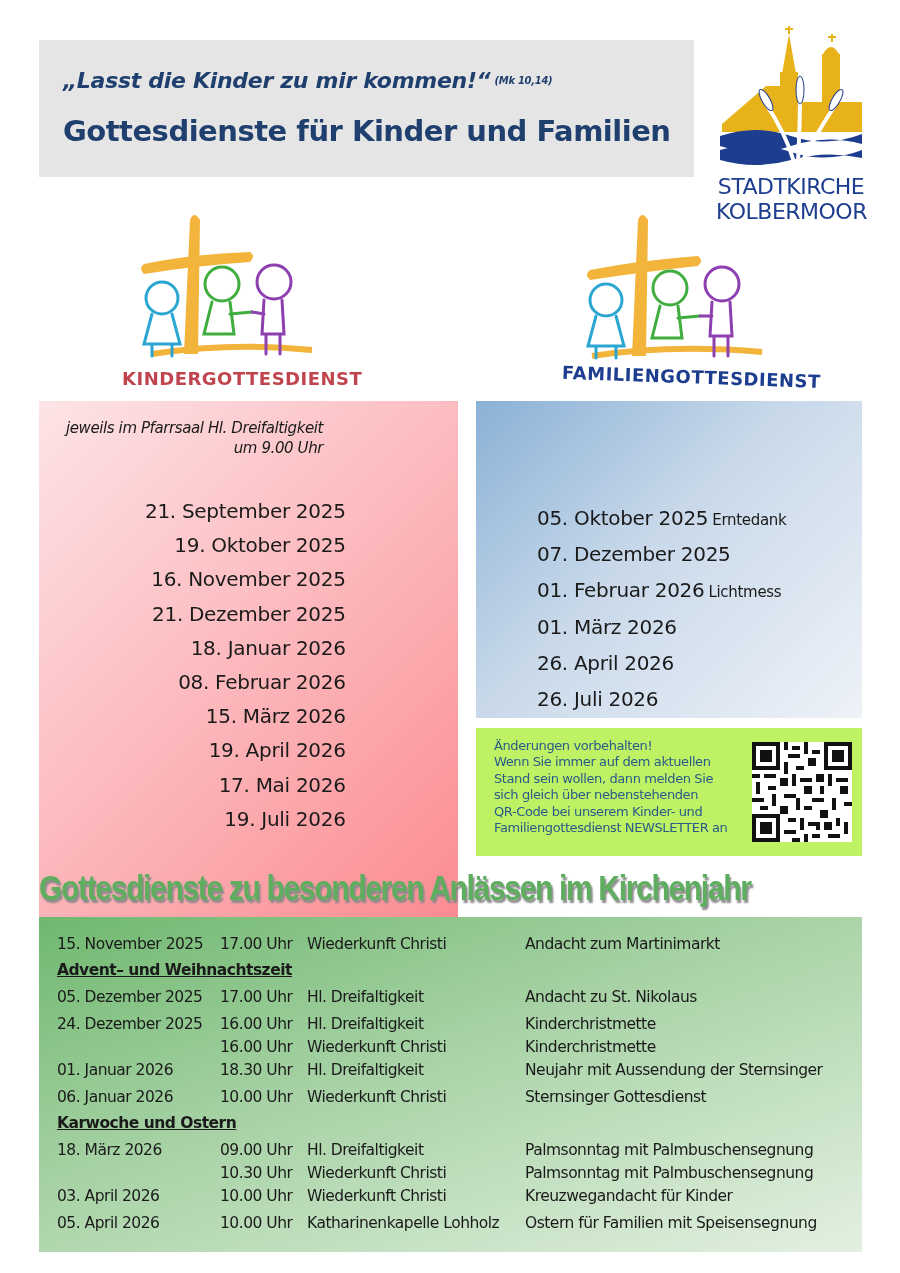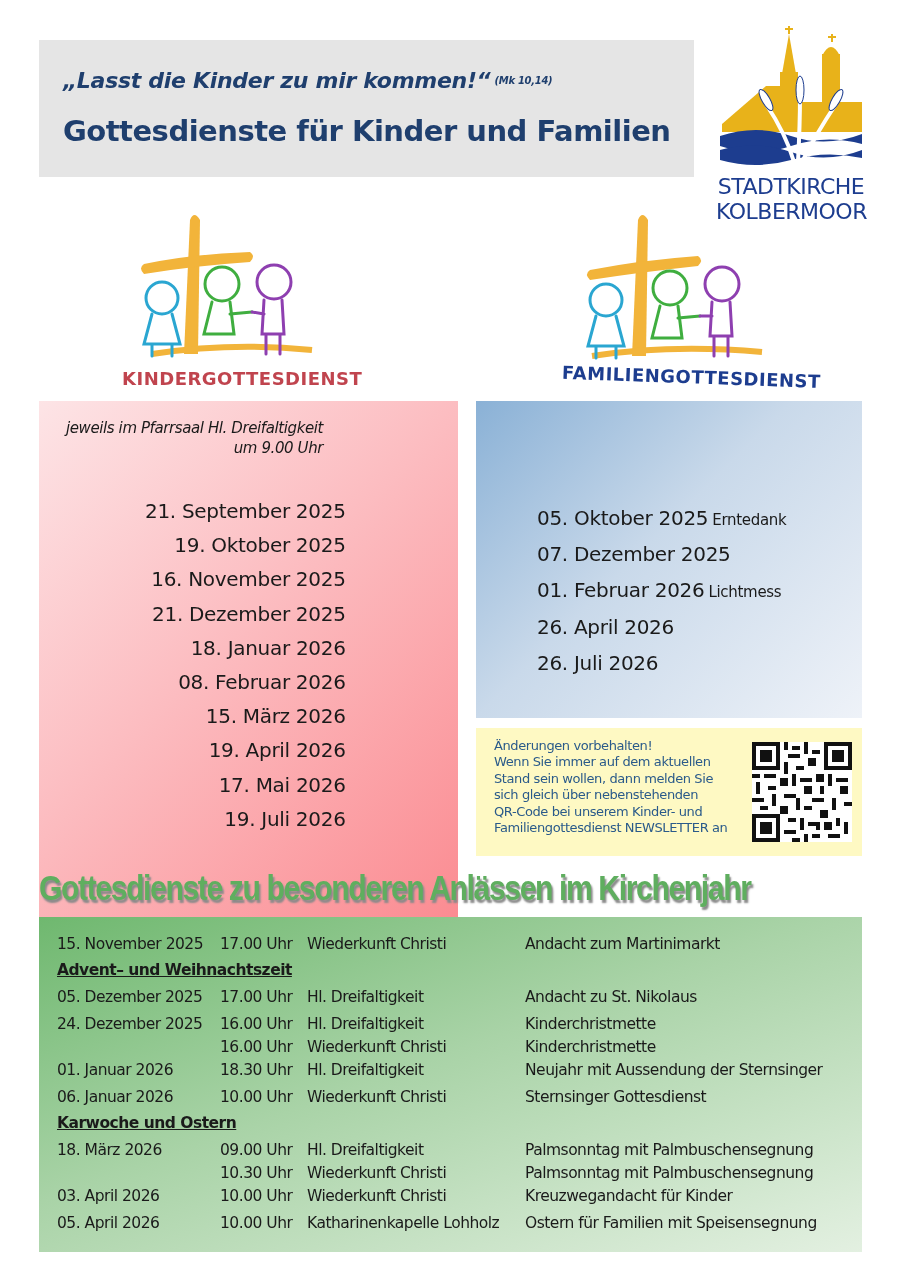--- a/index.html
+++ b/index.html
@@ -50,21 +50,21 @@
   }
   .date-list { position: absolute; list-style: none; }
   .date-list li {
     font-size: 20px; line-height: 34.2px; color: #1a1a1a;
     font-family: "DejaVu Sans", sans-serif; letter-spacing: -0.3px;
   }
   .date-list li .extra { font-size: 15px; margin-left: 4px; }
 
   .note-box {
     position: absolute; left: 476px; top: 728px; width: 386px; height: 128px;
-    background: #fef9c3;
+    background: #bef264;
   }
   .note-text {
     position: absolute; left: 18px; top: 10px; width: 250px;
     font-size: 13px; line-height: 16.4px; color: #2a5a8a;
     font-family: "DejaVu Sans", sans-serif; letter-spacing: -0.4px;
   }
   .qr { position: absolute; left: 276px; top: 14px; width: 100px; height: 100px; background: #fff; }
 
   .special-title {
     position: absolute; left: 39px; top: 868px; width: 830px;
@@ -183,20 +183,21 @@
     <li>17. Mai 2026</li>
     <li>19. Juli 2026</li>
   </ul>
 </div>
 
 <div class="panel-blue">
   <ul class="date-list" style="left:61px; top:100px;">
     <li><span>05. Oktober 2025</span><span class="extra">Erntedank</span></li>
     <li><span>07. Dezember 2025</span><span class="extra"></span></li>
     <li><span>01. Februar 2026</span><span class="extra">Lichtmess</span></li>
+    <li><span>01. März 2026</span><span class="extra"></span></li>
     <li><span>26. April 2026</span><span class="extra"></span></li>
     <li><span>26. Juli 2026</span><span class="extra"></span></li>
   </ul>
 </div>
 
 <div class="note-box">
   <div class="note-text">
     <div>Änderungen vorbehalten!</div>
     <div>Wenn Sie immer auf dem aktuellen</div>
     <div>Stand sein wollen, dann melden Sie</div>

